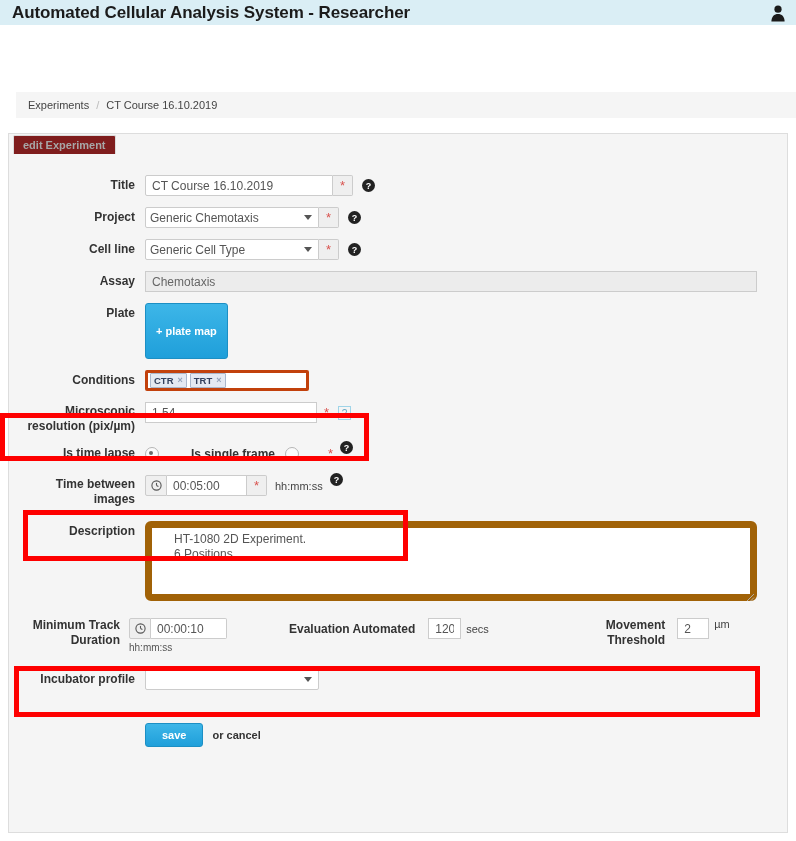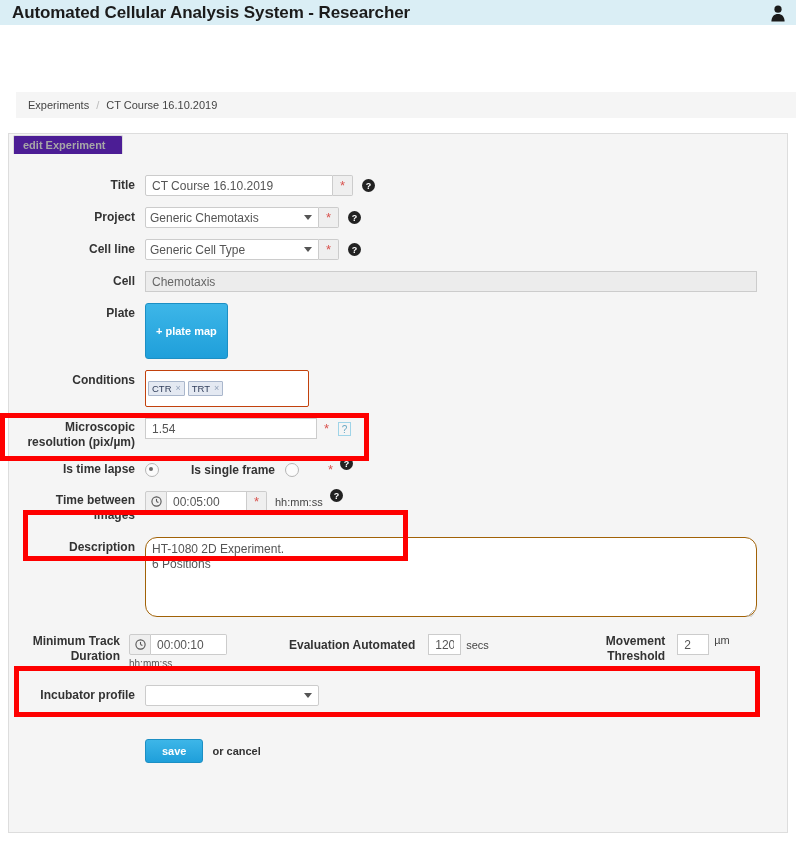--- a/index.html
+++ b/index.html
@@ -66,27 +66,27 @@
     box-sizing: border-box;
   }
   .tab-strip {
     height: 19px;
     padding-left: 4px;
     padding-top: 1px;
     box-sizing: border-box;
   }
   .tab {
     display: inline-block;
-    background: #4c1d95;
+    background: #7f1d1d;
     border: 1px solid #dcdcdc;
     border-bottom: none;
     color: #a7a7a7;
     font-weight: bold;
     font-size: 11px;
-    padding: 3px 16px 3px 9px;
+    padding: 3px 9px 3px 9px;
     border-radius: 2px 2px 0 0;
   }
 
   
   .form {
     padding-top: 22px;
   }
   .row {
     display: flex;
     align-items: flex-start;
@@ -186,28 +186,29 @@
     font-size: 11px;
     padding: 21px 10px;
     border-radius: 3px;
     cursor: pointer;
     font-family: "Liberation Sans", sans-serif;
   }
 
   
   .tagbox {
     width: 164px;
-    height: 37px;
-    border: 1px solid #c2410c;
+    height: 21px;
+    border: 3px solid #c2410c;
     background: #ffffff;
     display: flex;
     align-items: center;
     padding: 0 2px;
     box-sizing: border-box;
     border-radius: 2px;
+    font-weight: bold;
   }
   .tag {
     display: inline-flex;
     align-items: center;
     background: #e4e9f2;
     border: 1px solid #aab7cc;
     color: #33405c;
     font-size: 9.5px;
     line-height: 11px;
     padding: 1px 3px;
@@ -255,29 +256,29 @@
   }
   .hint {
     font-size: 11px;
     color: #444;
     margin-left: 8px;
   }
 
   textarea.desc {
     width: 612px;
     height: 80px;
-    border: 1px solid #a16207;
+    border: 7px solid #a16207;
     background: #ffffff;
     font-family: "Liberation Sans", sans-serif;
     font-size: 12px;
     color: #555555;
-    padding: 4px 6px;
+    padding: 4px 22px;
     box-sizing: border-box;
     resize: none;
-    border-radius: 12px;
+    border-radius: 6px;
     outline: none;
     line-height: 15px;
   }
   .ta-wrap { position: relative; display: inline-block; }
   .ta-grip {
     position: absolute;
     right: 2px; bottom: 2px;
     width: 9px; height: 9px;
     pointer-events: none;
   }
@@ -395,21 +396,21 @@
         <span class="help-icon">
           <svg viewBox="0 0 13 13" xmlns="http://www.w3.org/2000/svg">
             <circle cx="6.5" cy="6.5" r="6.5" fill="#222222"></circle>
             <text x="6.5" y="9.7" font-size="9" font-family="Liberation Sans, sans-serif" font-weight="bold" fill="#ffffff" text-anchor="middle">?</text>
           </svg>
         </span>
       </div>
     </div>
 
     <div class="row">
-      <div class="lbl">Cell</div>
+      <div class="lbl">Assay</div>
       <div class="ctl">
         <div class="fakeinput" style="width:612px;background:#ececec;color:#666;line-height:20px;">Chemotaxis</div>
       </div>
     </div>
 
     <div class="row">
       <div class="lbl">Plate</div>
       <div class="ctl">
         <button class="plate-btn">+ plate map</button>
       </div>

